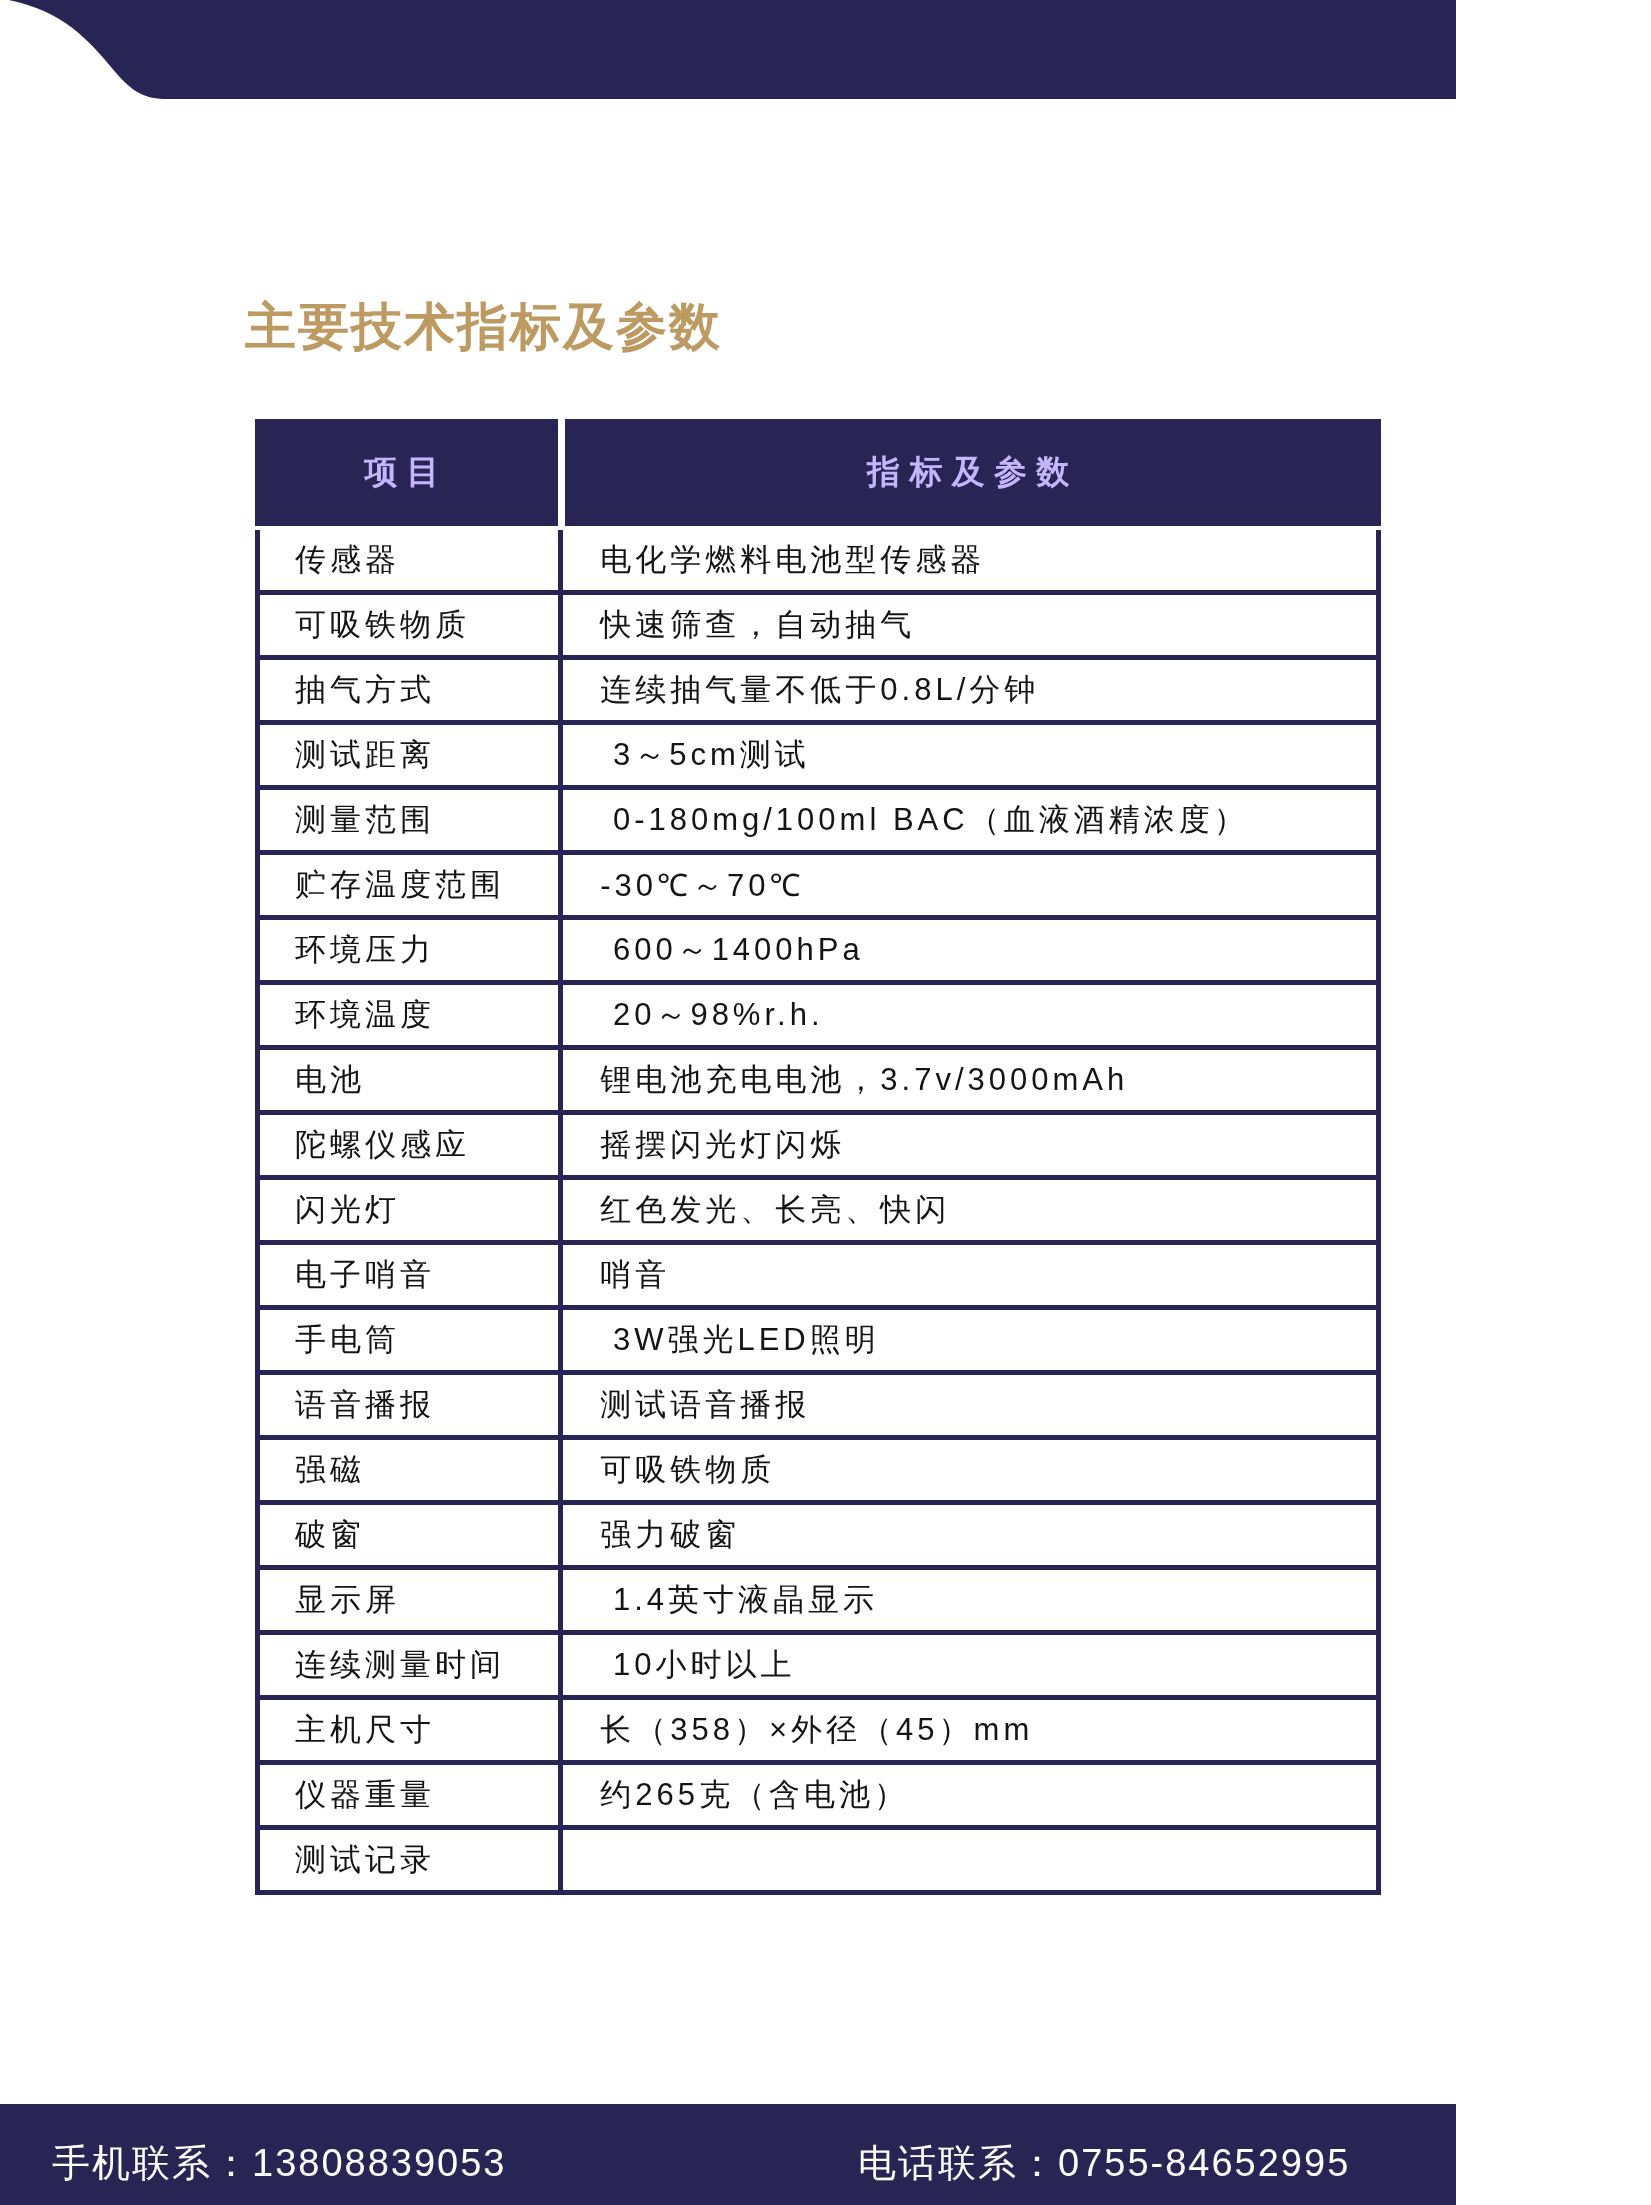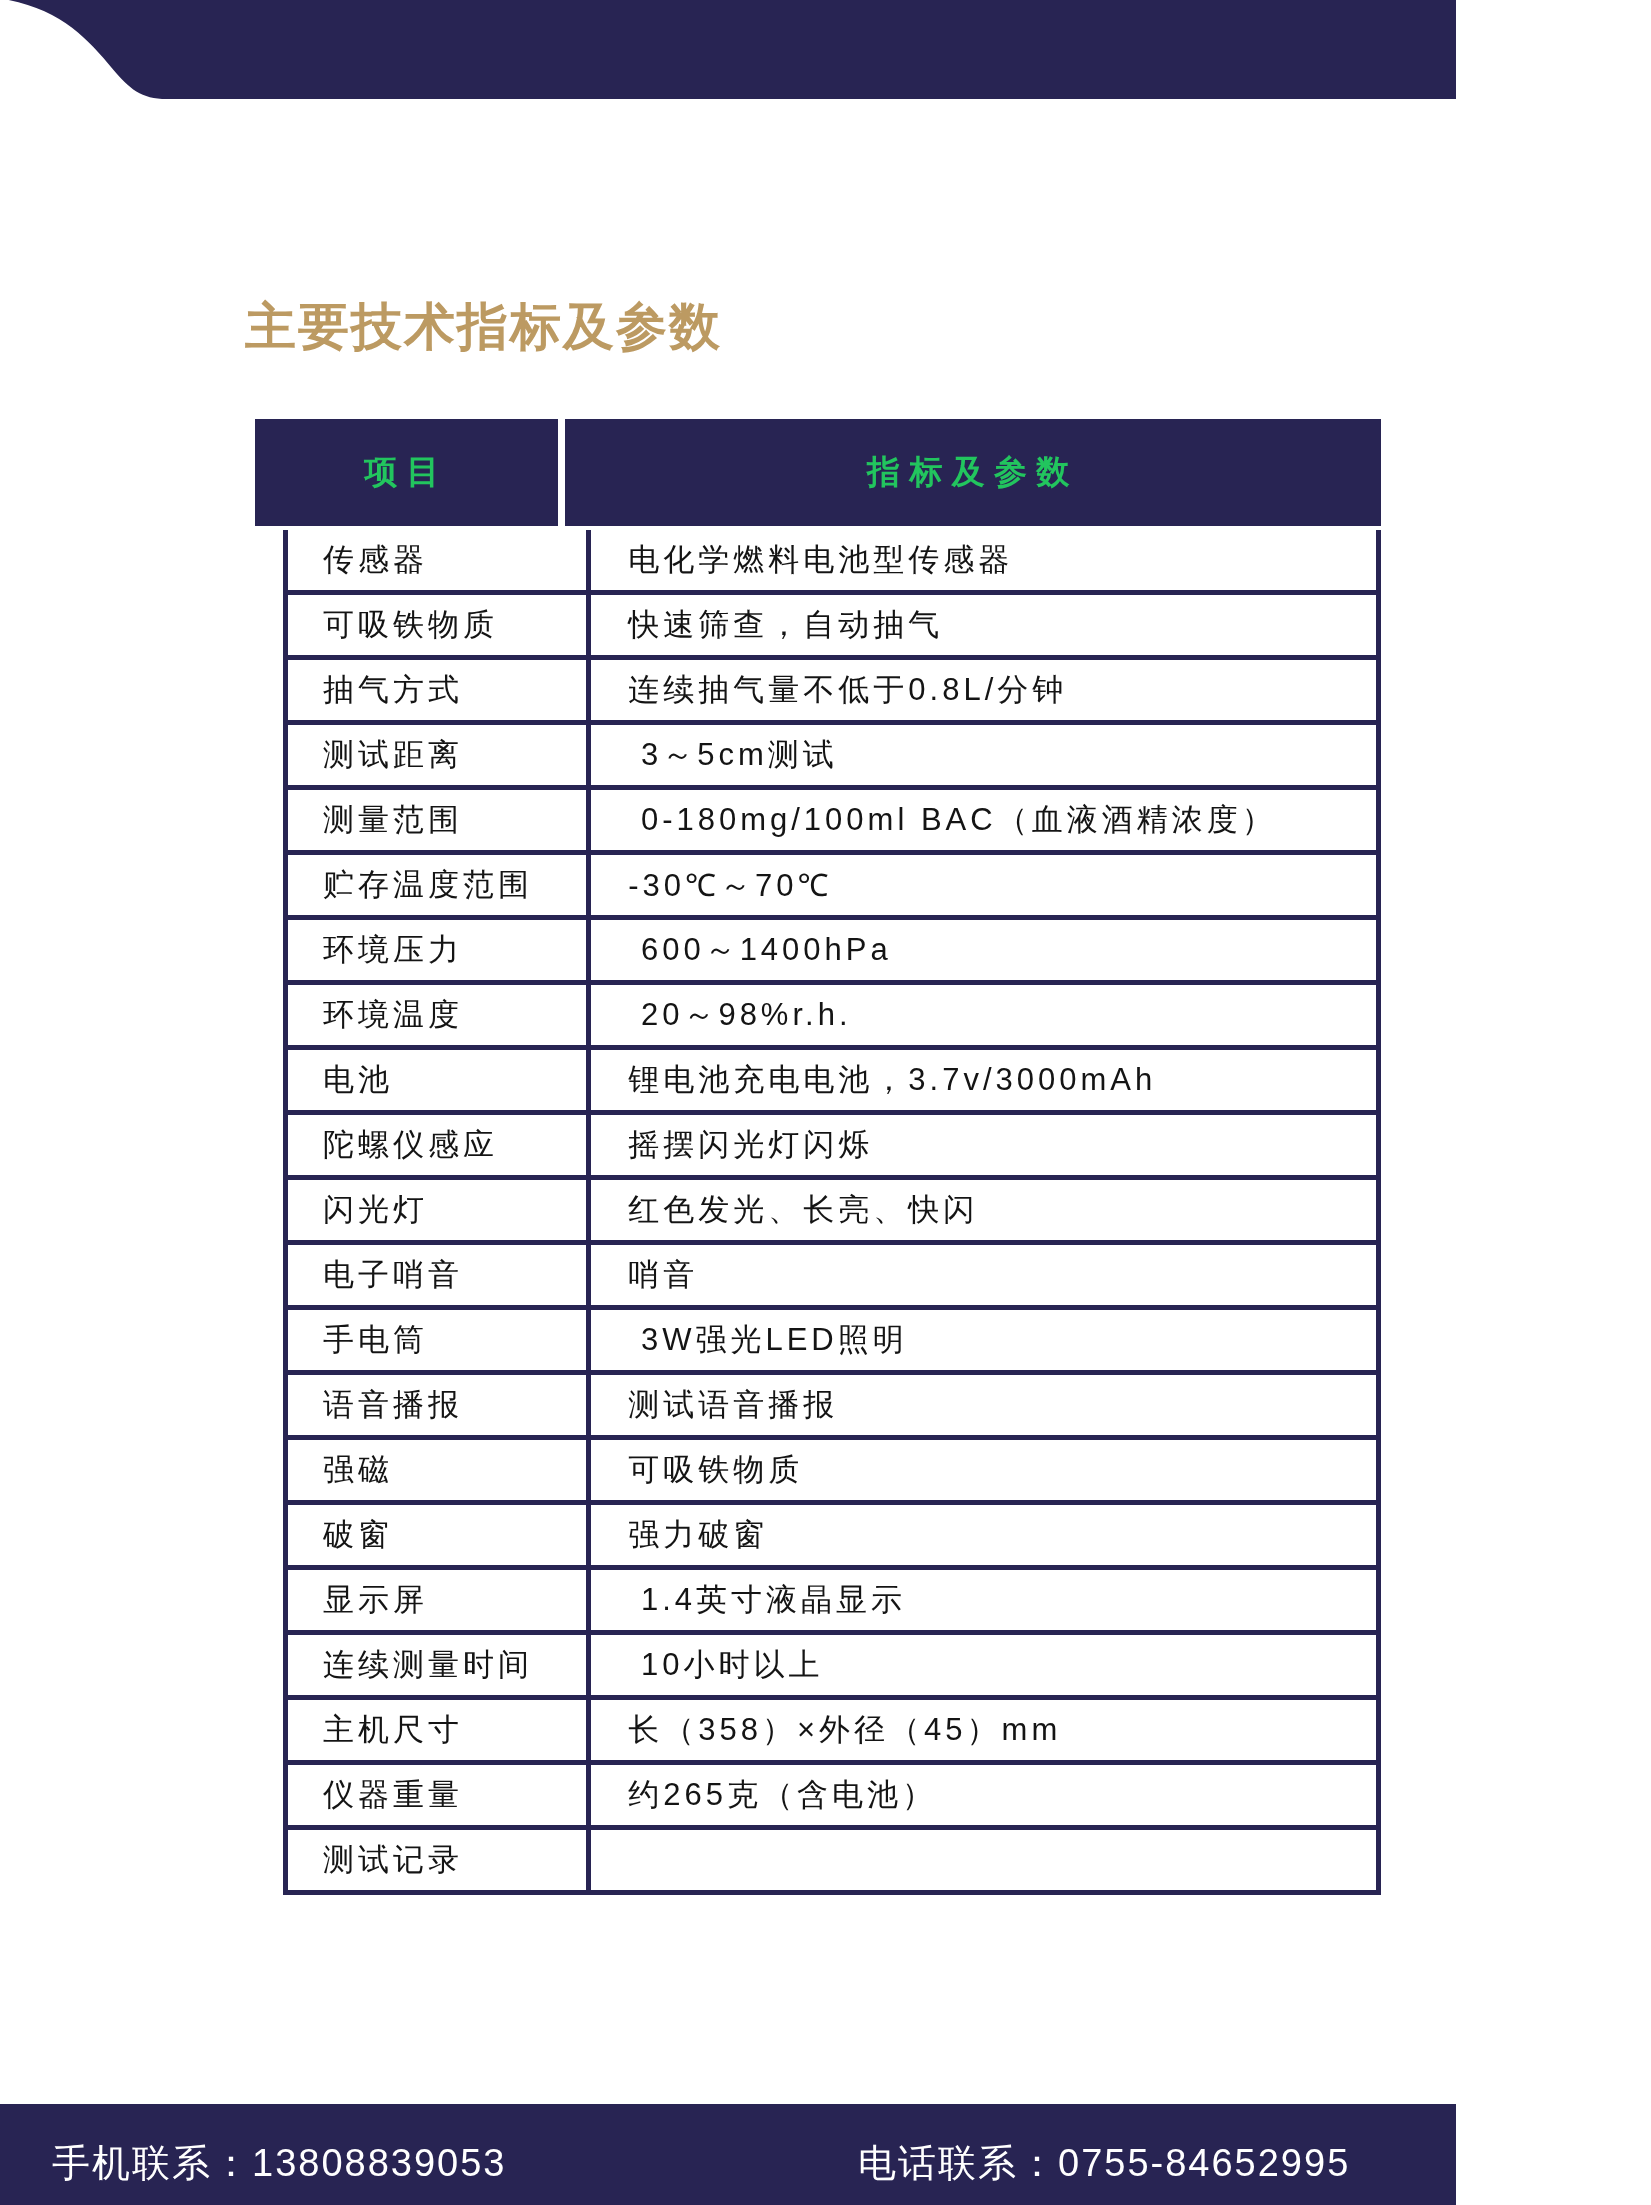--- a/index.html
+++ b/index.html
@@ -44,35 +44,34 @@
   .thead{
     display:flex;
     height:107px;
     background:#282453;
     align-items:stretch;
   }
   .th{
     display:flex;
     align-items:center;
     justify-content:center;
-    color:#22c55e;
+    color:#c4b5fd;
     font-size:33px;
     font-weight:bold;
     letter-spacing:9.3px;
     white-space:nowrap;
   }
   .th-item{ width:303px; }
   .th-divider{ width:6.7px; background:#ffffff; }
   .th-value{ flex:1; }
   .thead-gap{ height:4px; background:#ffffff; }
   .tbody{
     border:5.3px solid #282453;
     border-top:none;
     box-sizing:border-box;
-    margin-left:28px;
   }
   .row{
     display:flex;
     height:60px;
     border-bottom:5.3px solid #282453;
     background:#ffffff;
     align-items:stretch;
   }
   .row:last-child{ border-bottom:none; }
   .cell{

